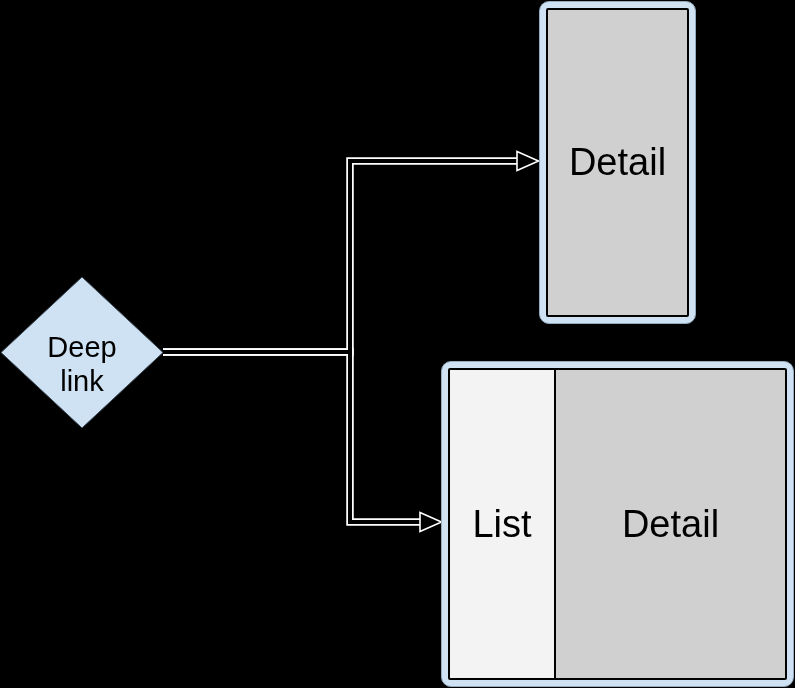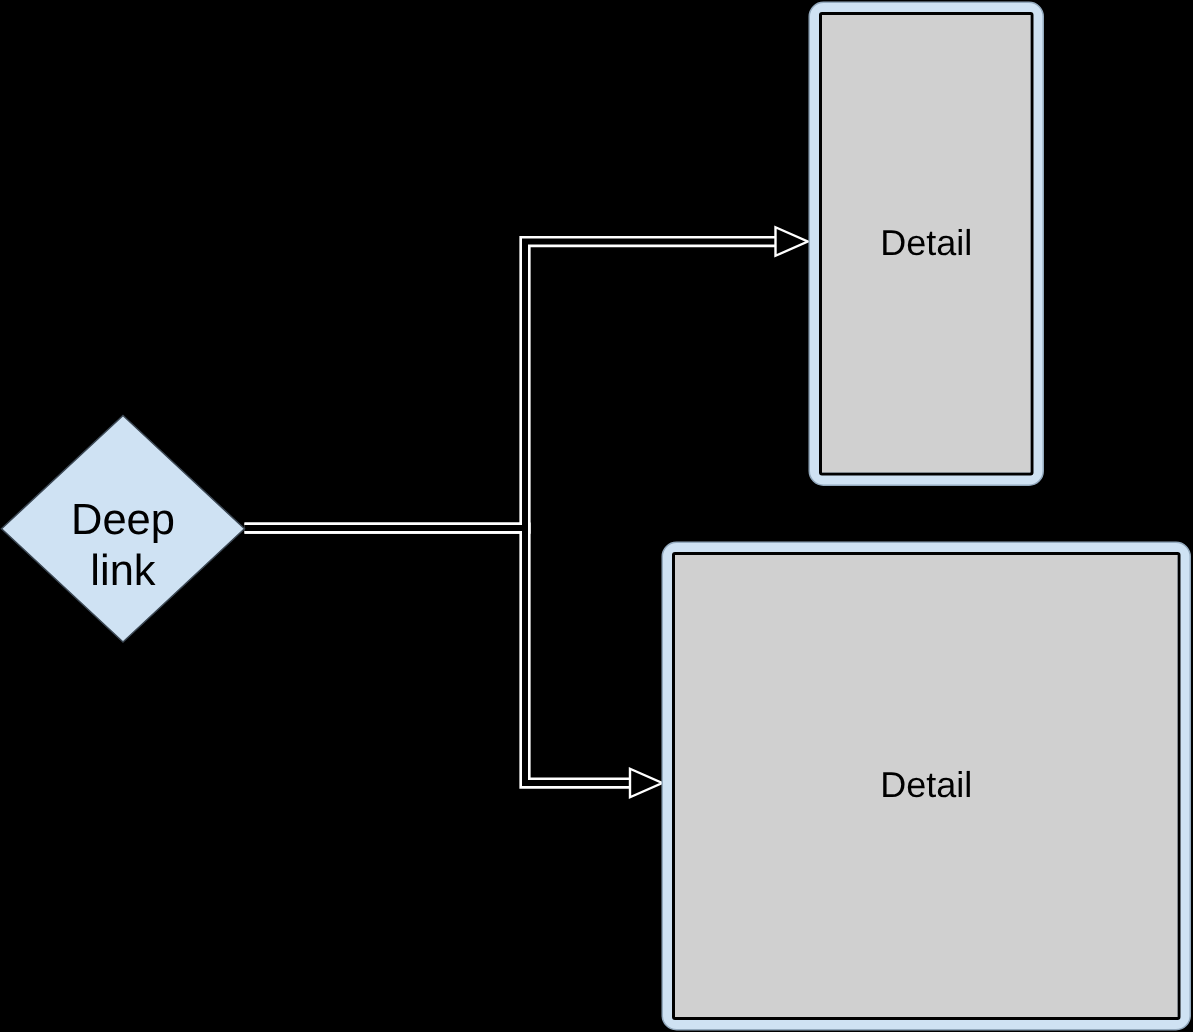--- a/index.html
+++ b/index.html
@@ -45,21 +45,21 @@
   .screen-listdetail{left:441px;top:361px;width:353px;height:326px;}
   .screen-inner{
     position:absolute;inset:6px;
     border:2px solid var(--pane-border);
     border-radius:2px;
     overflow:hidden;
     display:flex;
   }
   .pane{
     display:flex;align-items:center;justify-content:center;
-    font-size:24px;
+    font-size:38px;
   }
   .pane-detail{background:var(--pane-gray);flex:1;}
   .pane-list{background:var(--pane-light);width:104px;flex:0 0 auto;border-right:2px solid var(--pane-border);}
 </style>
 </head>
 <body>
 
 <div class="stage">
 
   <svg class="arrows" width="795" height="688" viewBox="0 0 795 688" aria-hidden="true">
@@ -82,19 +82,22 @@
   <div class="screen screen-detail">
     <div class="screen-inner">
       <div class="pane pane-detail">
         <span>Detail</span>
       </div>
     </div>
   </div>
 
   <div class="screen screen-listdetail">
     <div class="screen-inner">
+      <div class="pane pane-list">
+        <span>List</span>
+      </div>
       <div class="pane pane-detail">
         <span>Detail</span>
       </div>
     </div>
   </div>
 
 </div>
 
 </body></html>

